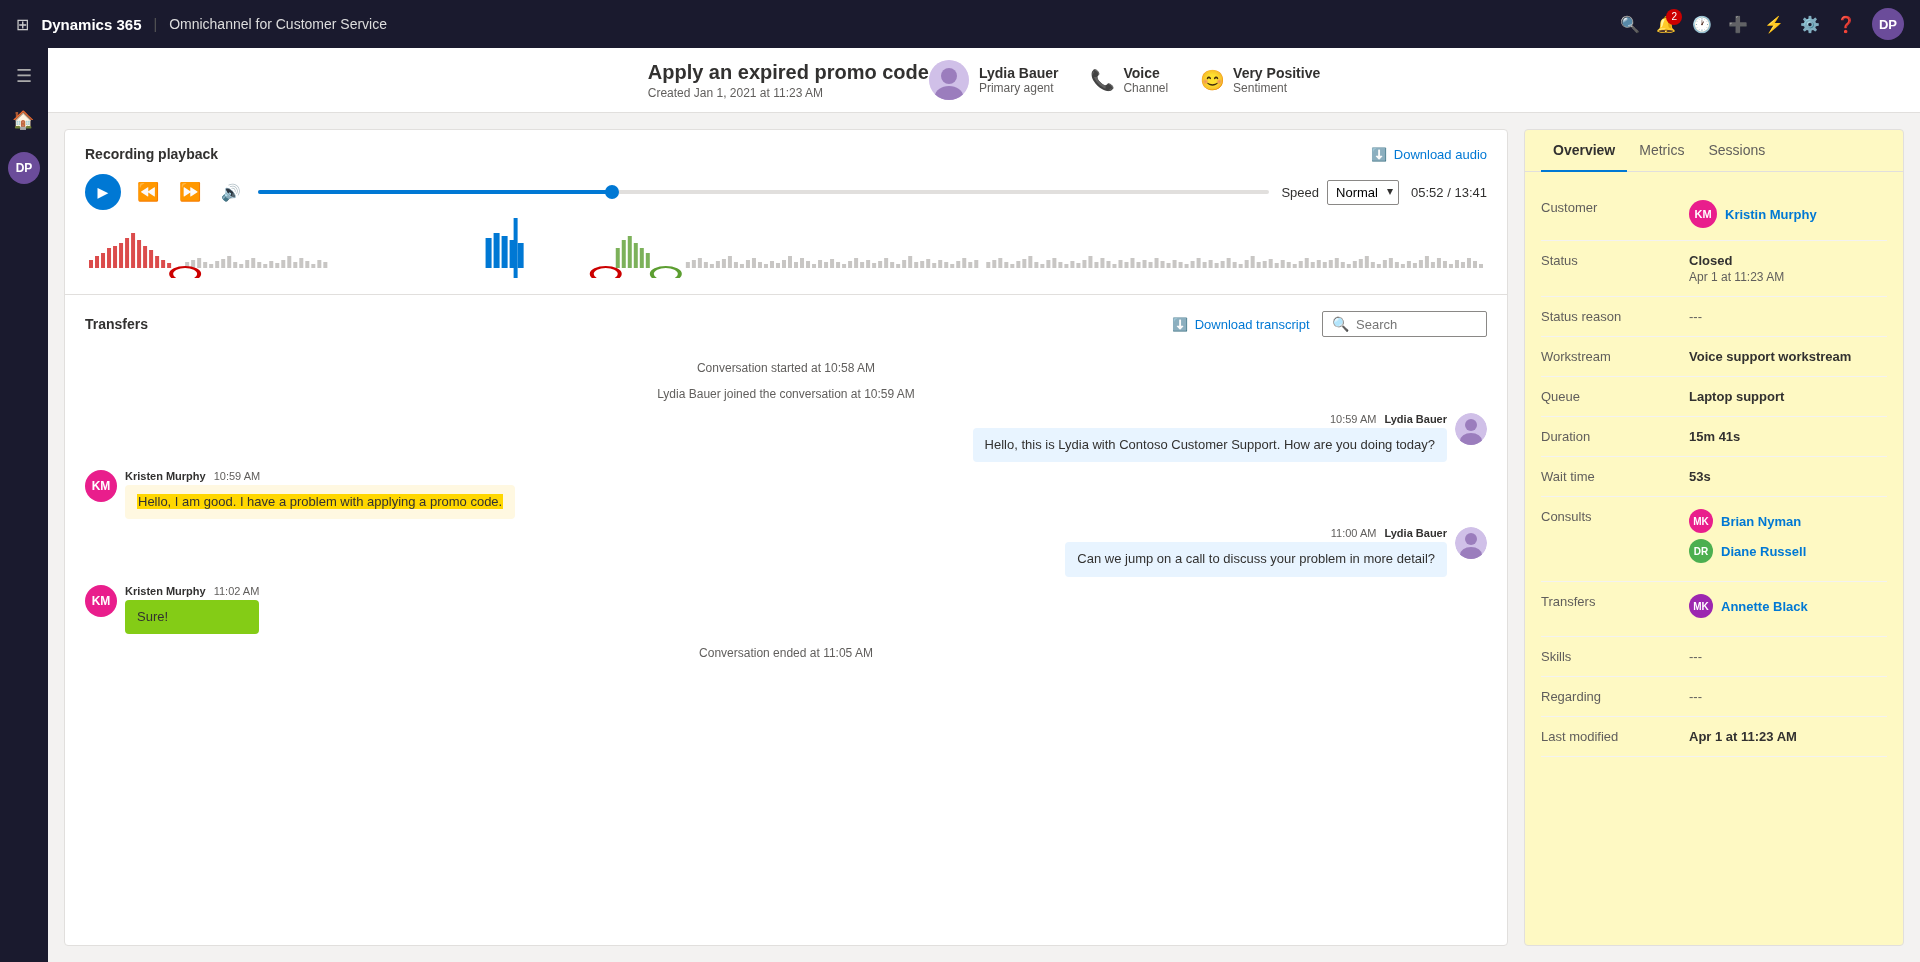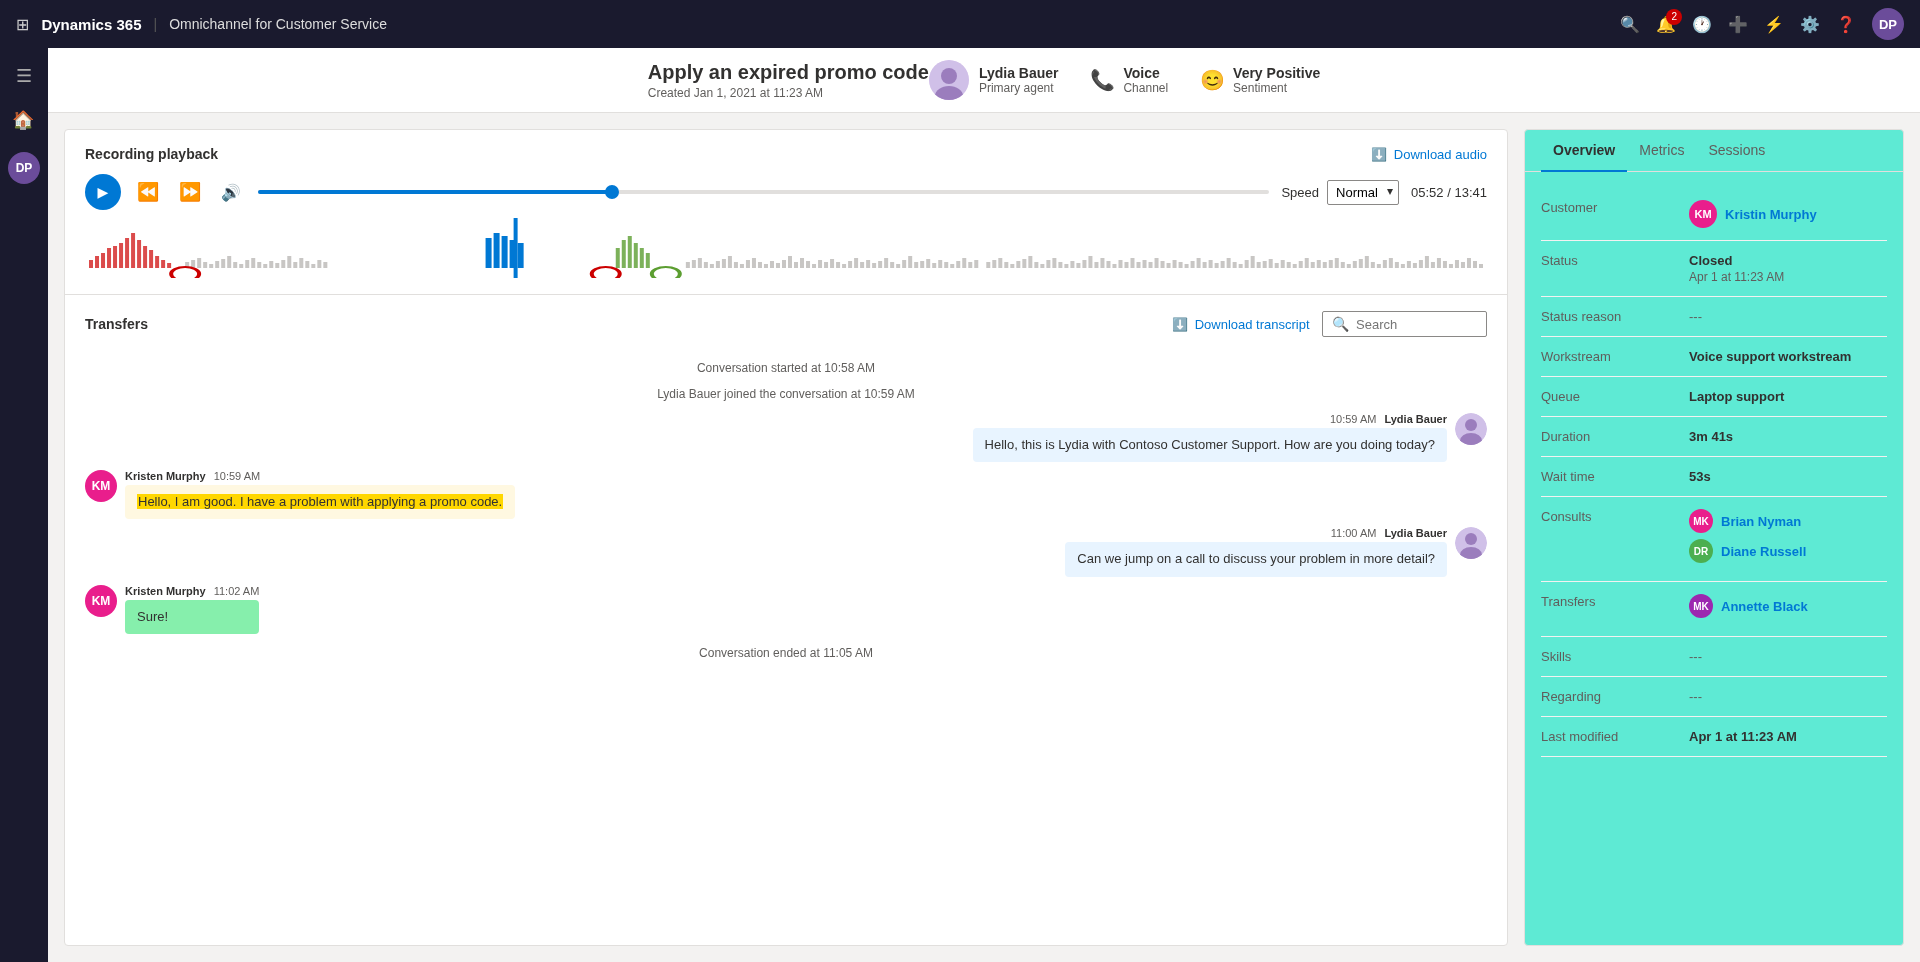--- a/index.html
+++ b/index.html
@@ -192,34 +192,34 @@
     .msg-row { display: flex; margin: 8px 0; }
     .msg-row.agent-row { justify-content: flex-end; }
     .msg-row.customer-row { justify-content: flex-start; }
     .msg-avatar { width: 32px; height: 32px; border-radius: 50%; display: flex; align-items: center; justify-content: center; font-size: 12px; font-weight: 600; flex-shrink: 0; overflow: hidden; }
     .km-avatar { background: #e91e8c; color: white; }
 
     .msg-content { max-width: 55%; }
     .msg-meta { font-size: 11px; color: #605e5c; margin-bottom: 3px; display: flex; align-items: center; gap: 8px; }
     .msg-sender { font-weight: 600; color: #323130; }
     .msg-bubble {
-      background: #86efac; border-radius: 4px; padding: 8px 12px; font-size: 13px; line-height: 1.4;
+      background: #84cc16; border-radius: 4px; padding: 8px 12px; font-size: 13px; line-height: 1.4;
     }
     .msg-bubble.highlighted { background: #fff8e1; }
     .agent-bubble { background: #e8f4ff; }
 
     .agent-row .msg-content { display: flex; flex-direction: column; align-items: flex-end; }
     .agent-row .msg-meta { flex-direction: row-reverse; }
     .customer-row { gap: 8px; }
     .agent-row { gap: 8px; }
 
     
     .right-panel {
       width: 380px;
-      background: #5eead4;
+      background: #fef9c3;
       border-radius: 4px;
       border: 1px solid #e1dfdd;
       display: flex;
       flex-direction: column;
       overflow: hidden;
     }
 
     .tabs-header {
       display: flex;
       border-bottom: 1px solid #e1dfdd;
@@ -711,21 +711,21 @@
           <span class="detail-value bold">Voice support workstream</span>
         </div>
 
         <div class="detail-row">
           <span class="detail-label">Queue</span>
           <span class="detail-value bold">Laptop support</span>
         </div>
 
         <div class="detail-row">
           <span class="detail-label">Duration</span>
-          <span class="detail-value bold">3m 41s</span>
+          <span class="detail-value bold">15m 41s</span>
         </div>
 
         <div class="detail-row">
           <span class="detail-label">Wait time</span>
           <span class="detail-value bold">53s</span>
         </div>
 
         <div class="detail-row">
           <span class="detail-label">Consults</span>
           <div>

